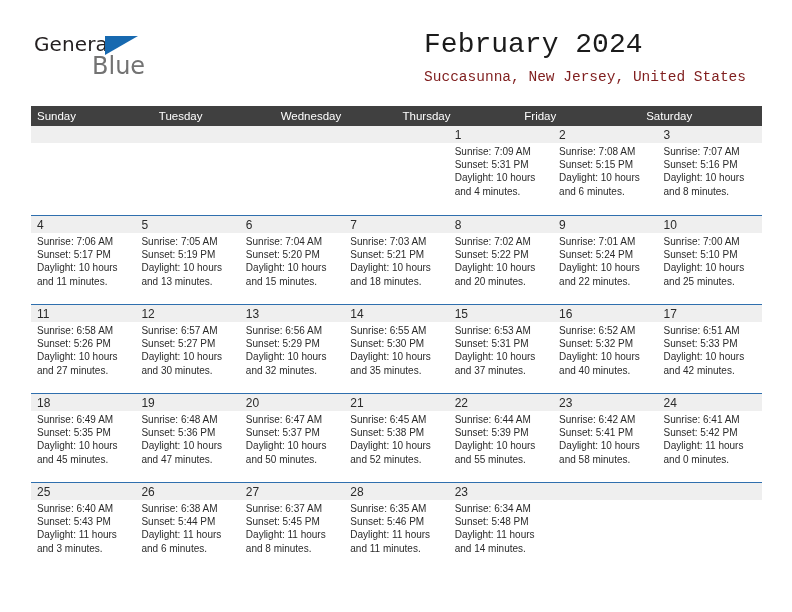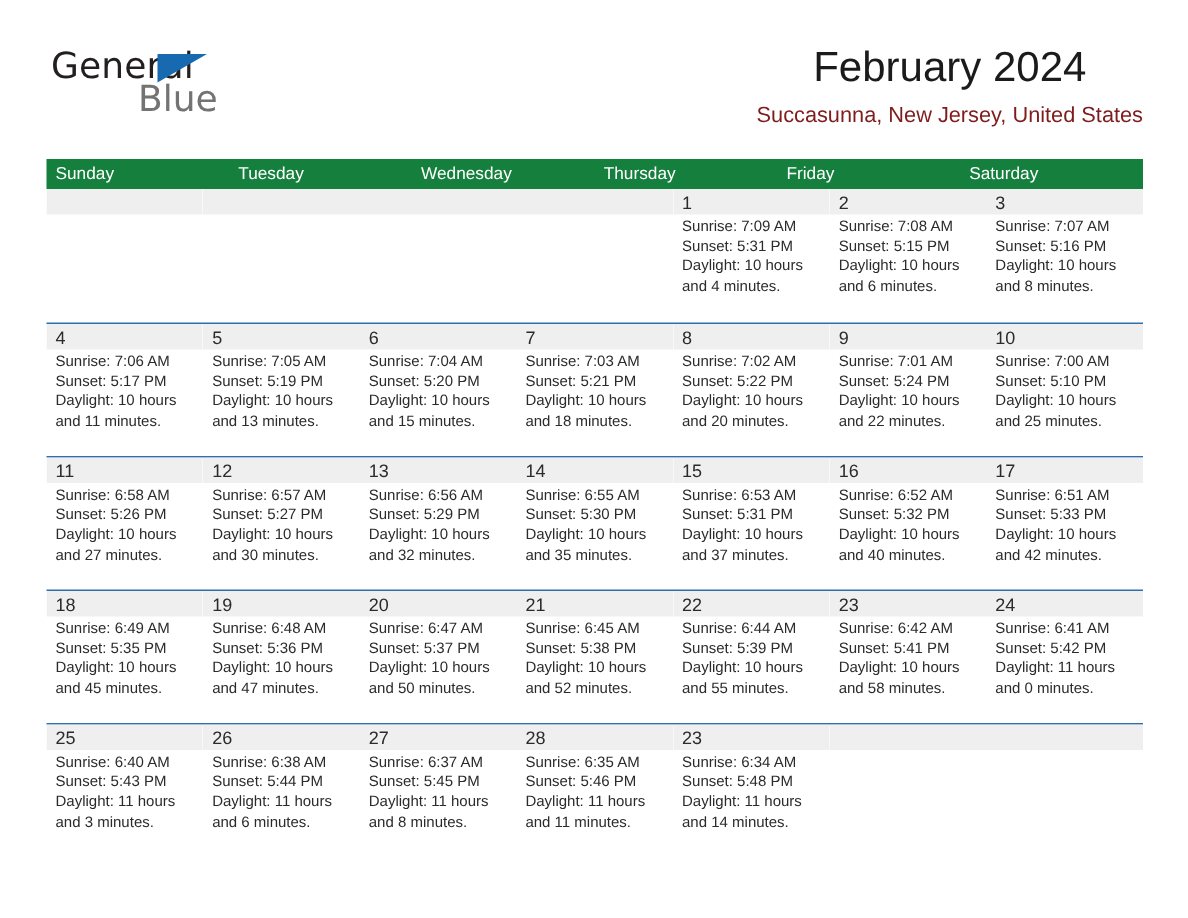--- a/index.html
+++ b/index.html
@@ -35,21 +35,21 @@
     position: absolute;
     left: 0;
     top: 3px;
     width: 210px;
     height: 56px;
   }
   .brand-general {
     position: absolute;
     left: 3px;
     top: 0px;
-    font-size: 24px;
+    font-size: 20px;
     letter-spacing: 0.1px;
     color: #231f20;
     font-family: "DejaVu Sans", sans-serif;
     font-weight: 400;
     line-height: 26px;
   }
   .brand-triangle {
     position: absolute;
     left: 74px;
     top: 5px;
@@ -64,23 +64,24 @@
     top: 22px;
     font-size: 24px;
     color: #737373;
     font-family: "DejaVu Sans", sans-serif;
     font-weight: 400;
     line-height: 26px;
   }
 
   .titles {
     position: absolute;
-    right: 0;
+    right: 16px;
     top: 0;
-    text-align: center;
+    text-align: left;
+    font-family: Liberation Mono, monospace;
   }
   .cal-title {
     font-size: 28px;
     font-weight: 400;
     color: #1b1b1b;
     line-height: 34px;
     white-space: nowrap;
   }
   .cal-subtitle {
     margin-top: 6px;
@@ -94,21 +95,21 @@
   
   .calendar {
     position: absolute;
     left: 31px;
     top: 106px;
     width: 731px;
   }
 
   .dow-row {
     display: flex;
-    background: #15803d;
+    background: #404040;
     height: 20px;
   }
   .dow {
     flex: 1 1 0;
     color: #ffffff;
     font-size: 11.5px;
     line-height: 20px;
     padding-left: 6px;
     box-sizing: border-box;
     white-space: nowrap;

